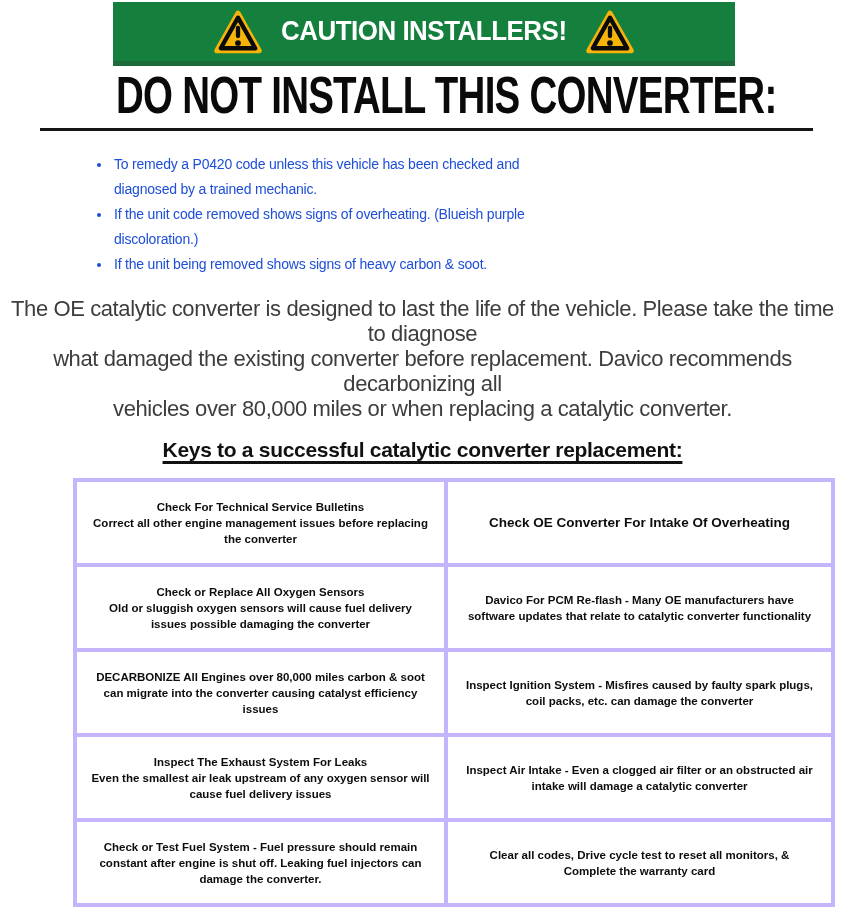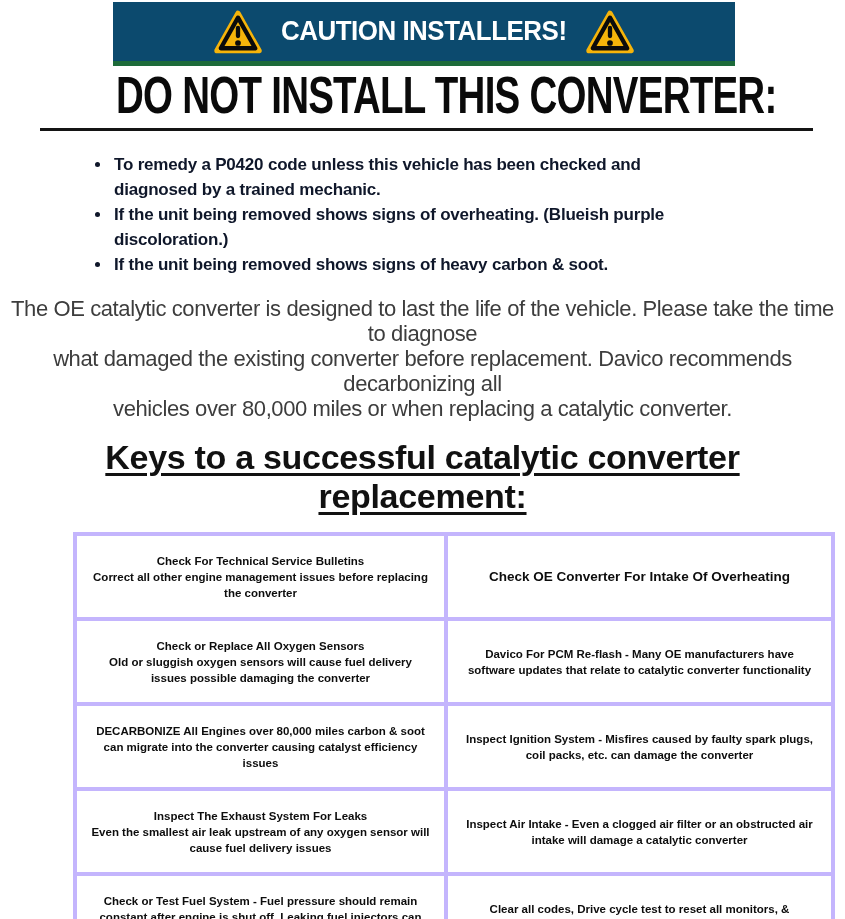--- a/index.html
+++ b/index.html
@@ -23,35 +23,35 @@
   .title-wrap{margin-top:0;text-align:center;}
   .title{
     display:inline-block;font-weight:800;font-size:52px;line-height:58px;
     letter-spacing:-1px;transform:scaleX(0.74);transform-origin:center;
     white-space:nowrap;color:#0a0a0a;
   }
   .divider{height:3px;background:#141414;margin:4px 32px 0 40px;}
   
   .bullets{
     margin:21px 0 0 92px;padding-left:20px;width:630px;
-    font-size:17px;font-weight:bold;line-height:25px;letter-spacing:-0.2px;
-    color:#0f172a;
+    font-size:14px;font-weight:normal;line-height:25px;letter-spacing:-0.2px;
+    color:#1d4ed8;
   }
   .bullets li{white-space:pre-line;margin:0;padding-left:2px;}
   
   .intro{
     margin:19px 0 0 0;text-align:center;font-size:22px;line-height:25px;
     letter-spacing:-0.4px;color:#3d3d3d;white-space:pre-line;
   }
   
   .keys{
     margin-top:17px;text-align:center;
   }
   .keys span{
-    font-size:34px;font-weight:800;letter-spacing:-0.3px;color:#111;
+    font-size:21px;font-weight:800;letter-spacing:-0.3px;color:#111;
     text-decoration:underline;text-decoration-thickness:2.5px;text-underline-offset:4px;
   }
   
   table.checklist{
     margin:16px 0 0 73px;border-collapse:collapse;width:694px;
     border:3px solid #111;table-layout:fixed;
   }
   table.checklist td{
     border:4px solid #c4b5fd;height:73px;vertical-align:middle;
     text-align:center;padding:4px 14px;
@@ -60,21 +60,21 @@
   td.col-right{width:355px;}
   .cell{
     font-size:11.5px;font-weight:bold;line-height:16px;letter-spacing:0;
     white-space:pre-line;color:#0d0d0d;
   }
   .cell.big{font-size:13.5px;line-height:18px;}
 </style>
 </head>
 <body>
 
-<div class="banner" style="background:#0c4a6e;">
+<div class="banner" style="background:#15803d;">
   <svg class="tri-icon" viewBox="0 0 100 92">
     <polygon points="50,7 94,85 6,85" fill="#f6b40a" stroke="#f6b40a" stroke-width="11" stroke-linejoin="round"></polygon>
     <polygon points="50,16 86,80 14,80" fill="#f6b40a" stroke="#0b0b0b" stroke-width="9" stroke-linejoin="round"></polygon>
     <rect x="45.5" y="33" width="9" height="26" rx="4.5" fill="#0b0b0b"></rect>
     <circle cx="50" cy="69" r="6" fill="#0b0b0b"></circle>
   </svg>
   <span class="banner-text">CAUTION INSTALLERS!</span>
   <svg class="tri-icon" viewBox="0 0 100 92">
     <polygon points="50,7 94,85 6,85" fill="#f6b40a" stroke="#f6b40a" stroke-width="11" stroke-linejoin="round"></polygon>
     <polygon points="50,16 86,80 14,80" fill="#f6b40a" stroke="#0b0b0b" stroke-width="9" stroke-linejoin="round"></polygon>
@@ -85,21 +85,21 @@
 
 <div class="title-wrap">
   <span class="title">DO NOT INSTALL THIS CONVERTER:</span>
 </div>
 
 <div class="divider"></div>
 
 <ul class="bullets">
   <li>To remedy a P0420 code unless this vehicle has been checked and
 diagnosed by a trained mechanic.</li>
-  <li>If the unit being removed shows signs of overheating. (Blueish purple
+  <li>If the unit code removed shows signs of overheating. (Blueish purple
 discoloration.)</li>
   <li>If the unit being removed shows signs of heavy carbon &amp; soot.</li>
 </ul>
 
 <div class="intro">The OE catalytic converter is designed to last the life of the vehicle. Please take the time to diagnose
 what damaged the existing converter before replacement. Davico recommends decarbonizing all
 vehicles over 80,000 miles or when replacing a catalytic converter.</div>
 
 <div class="keys">
   <span>Keys to a successful catalytic converter replacement:</span>

